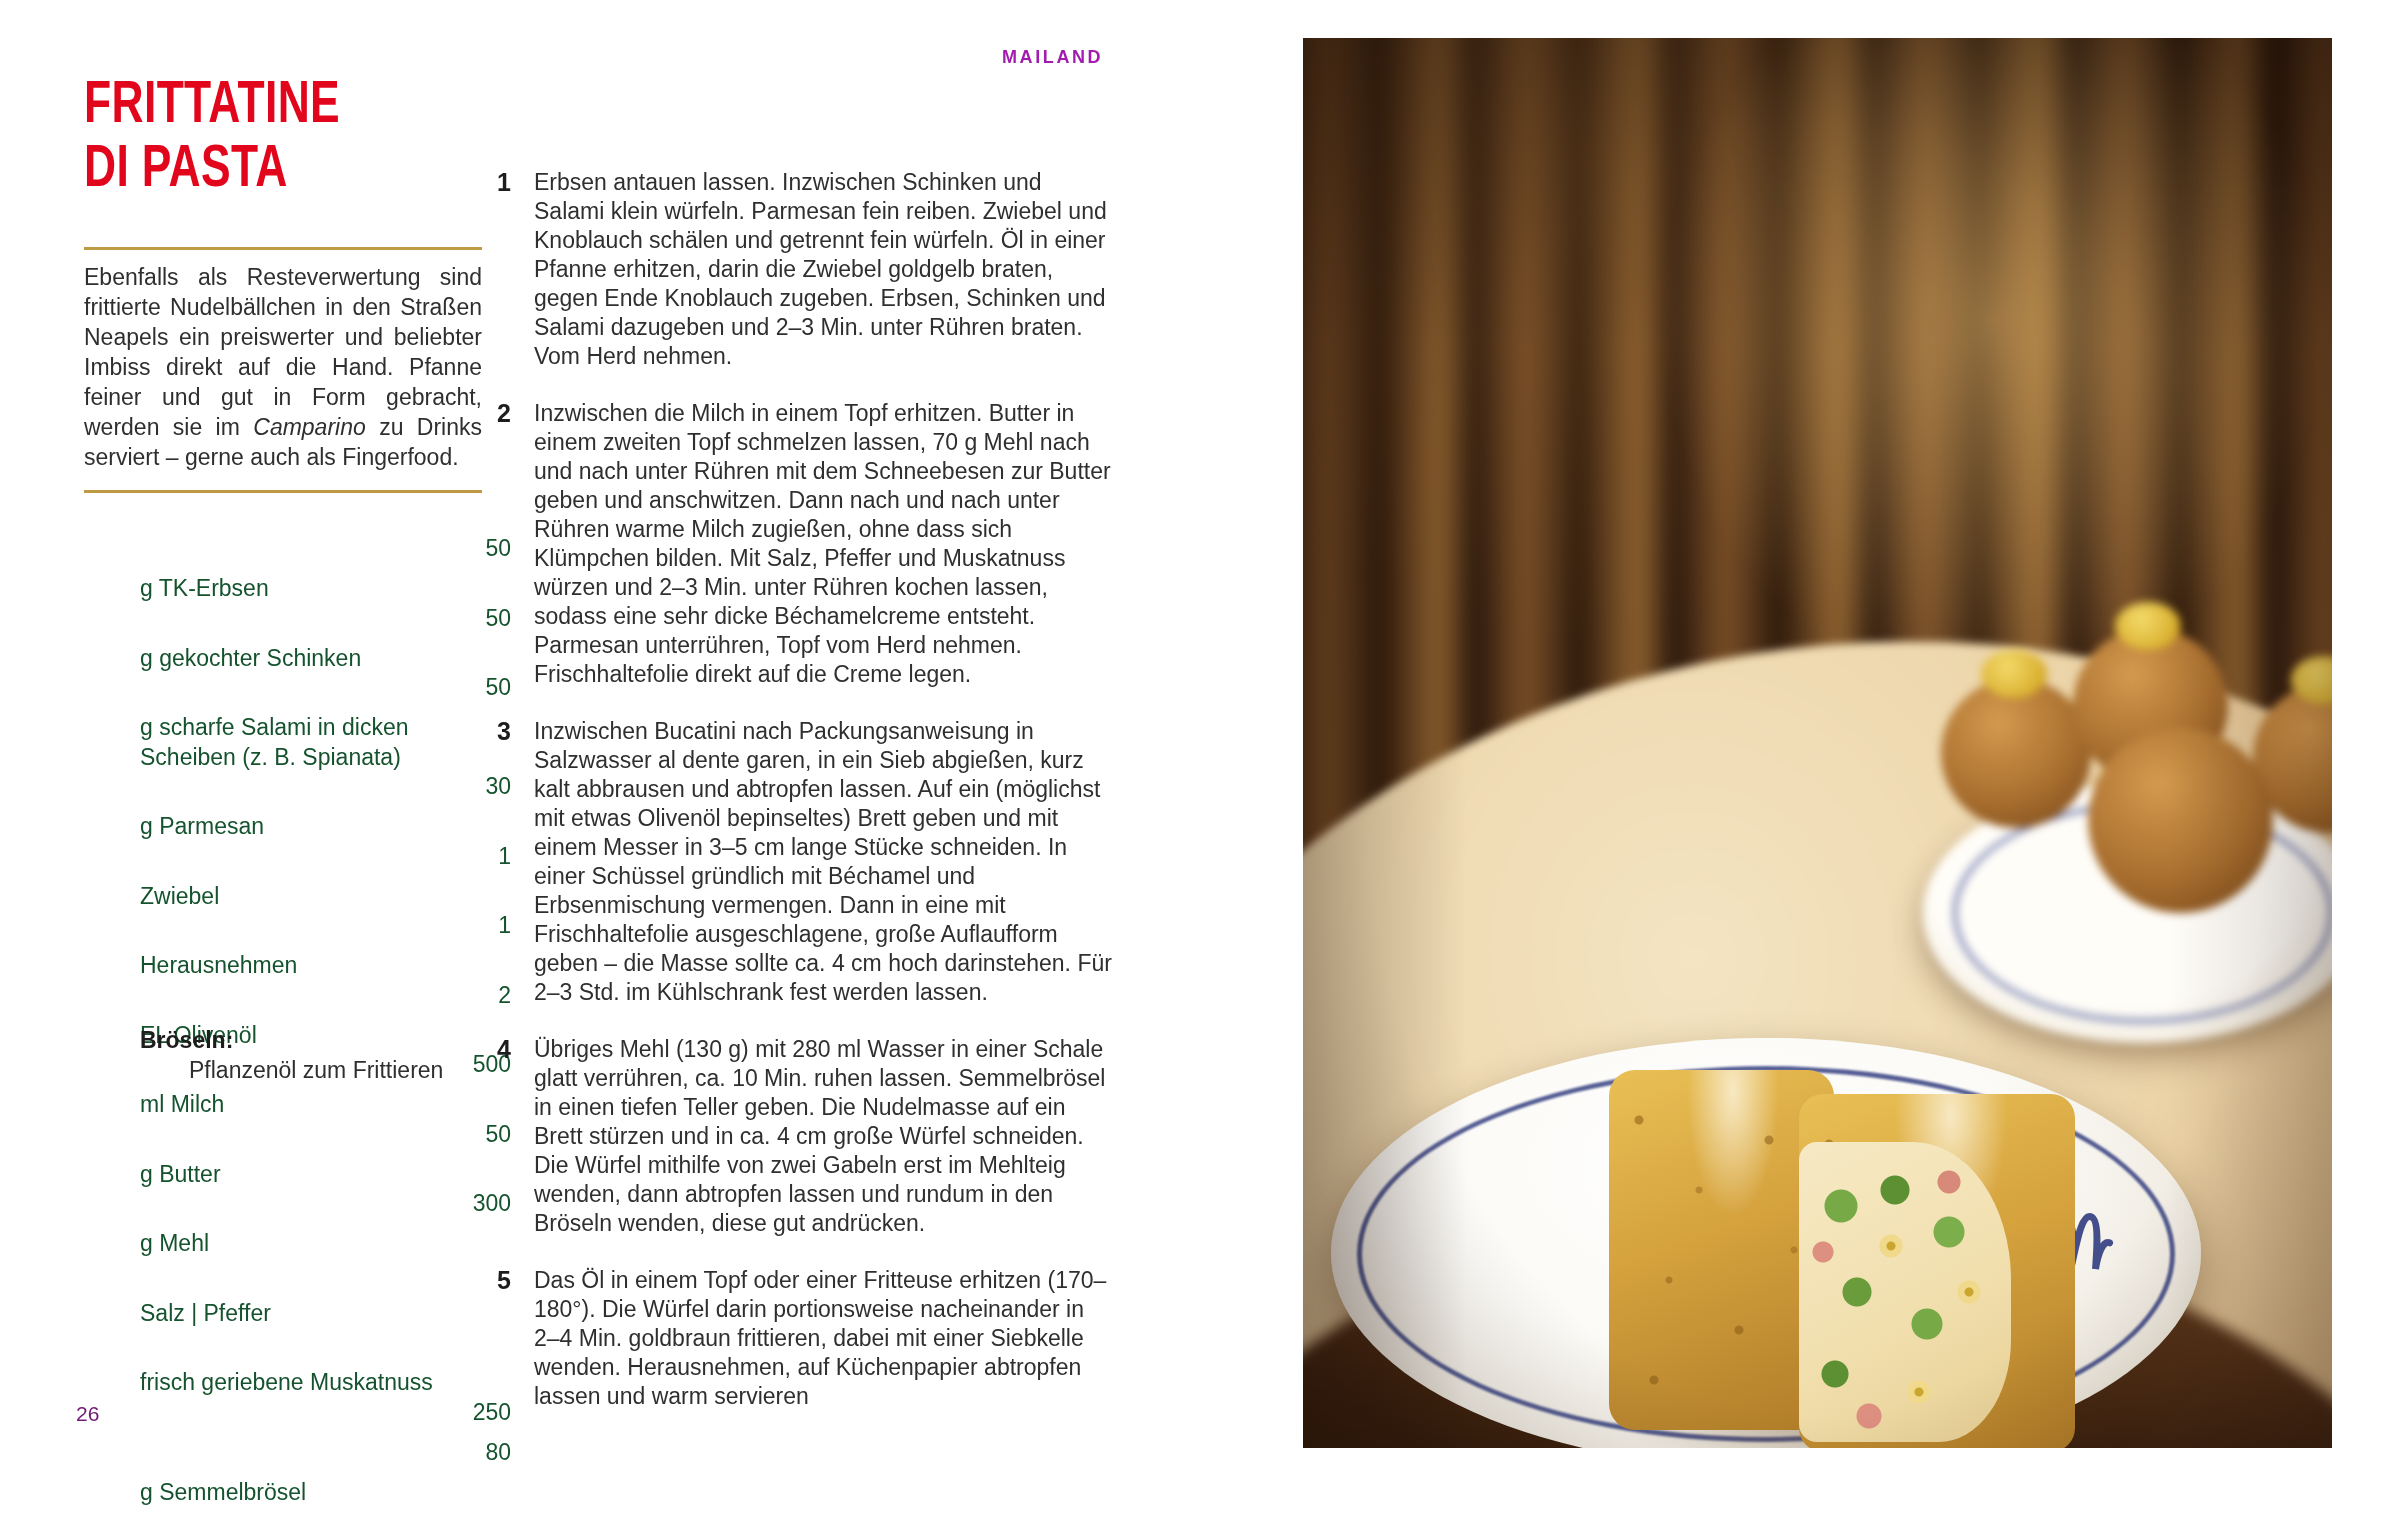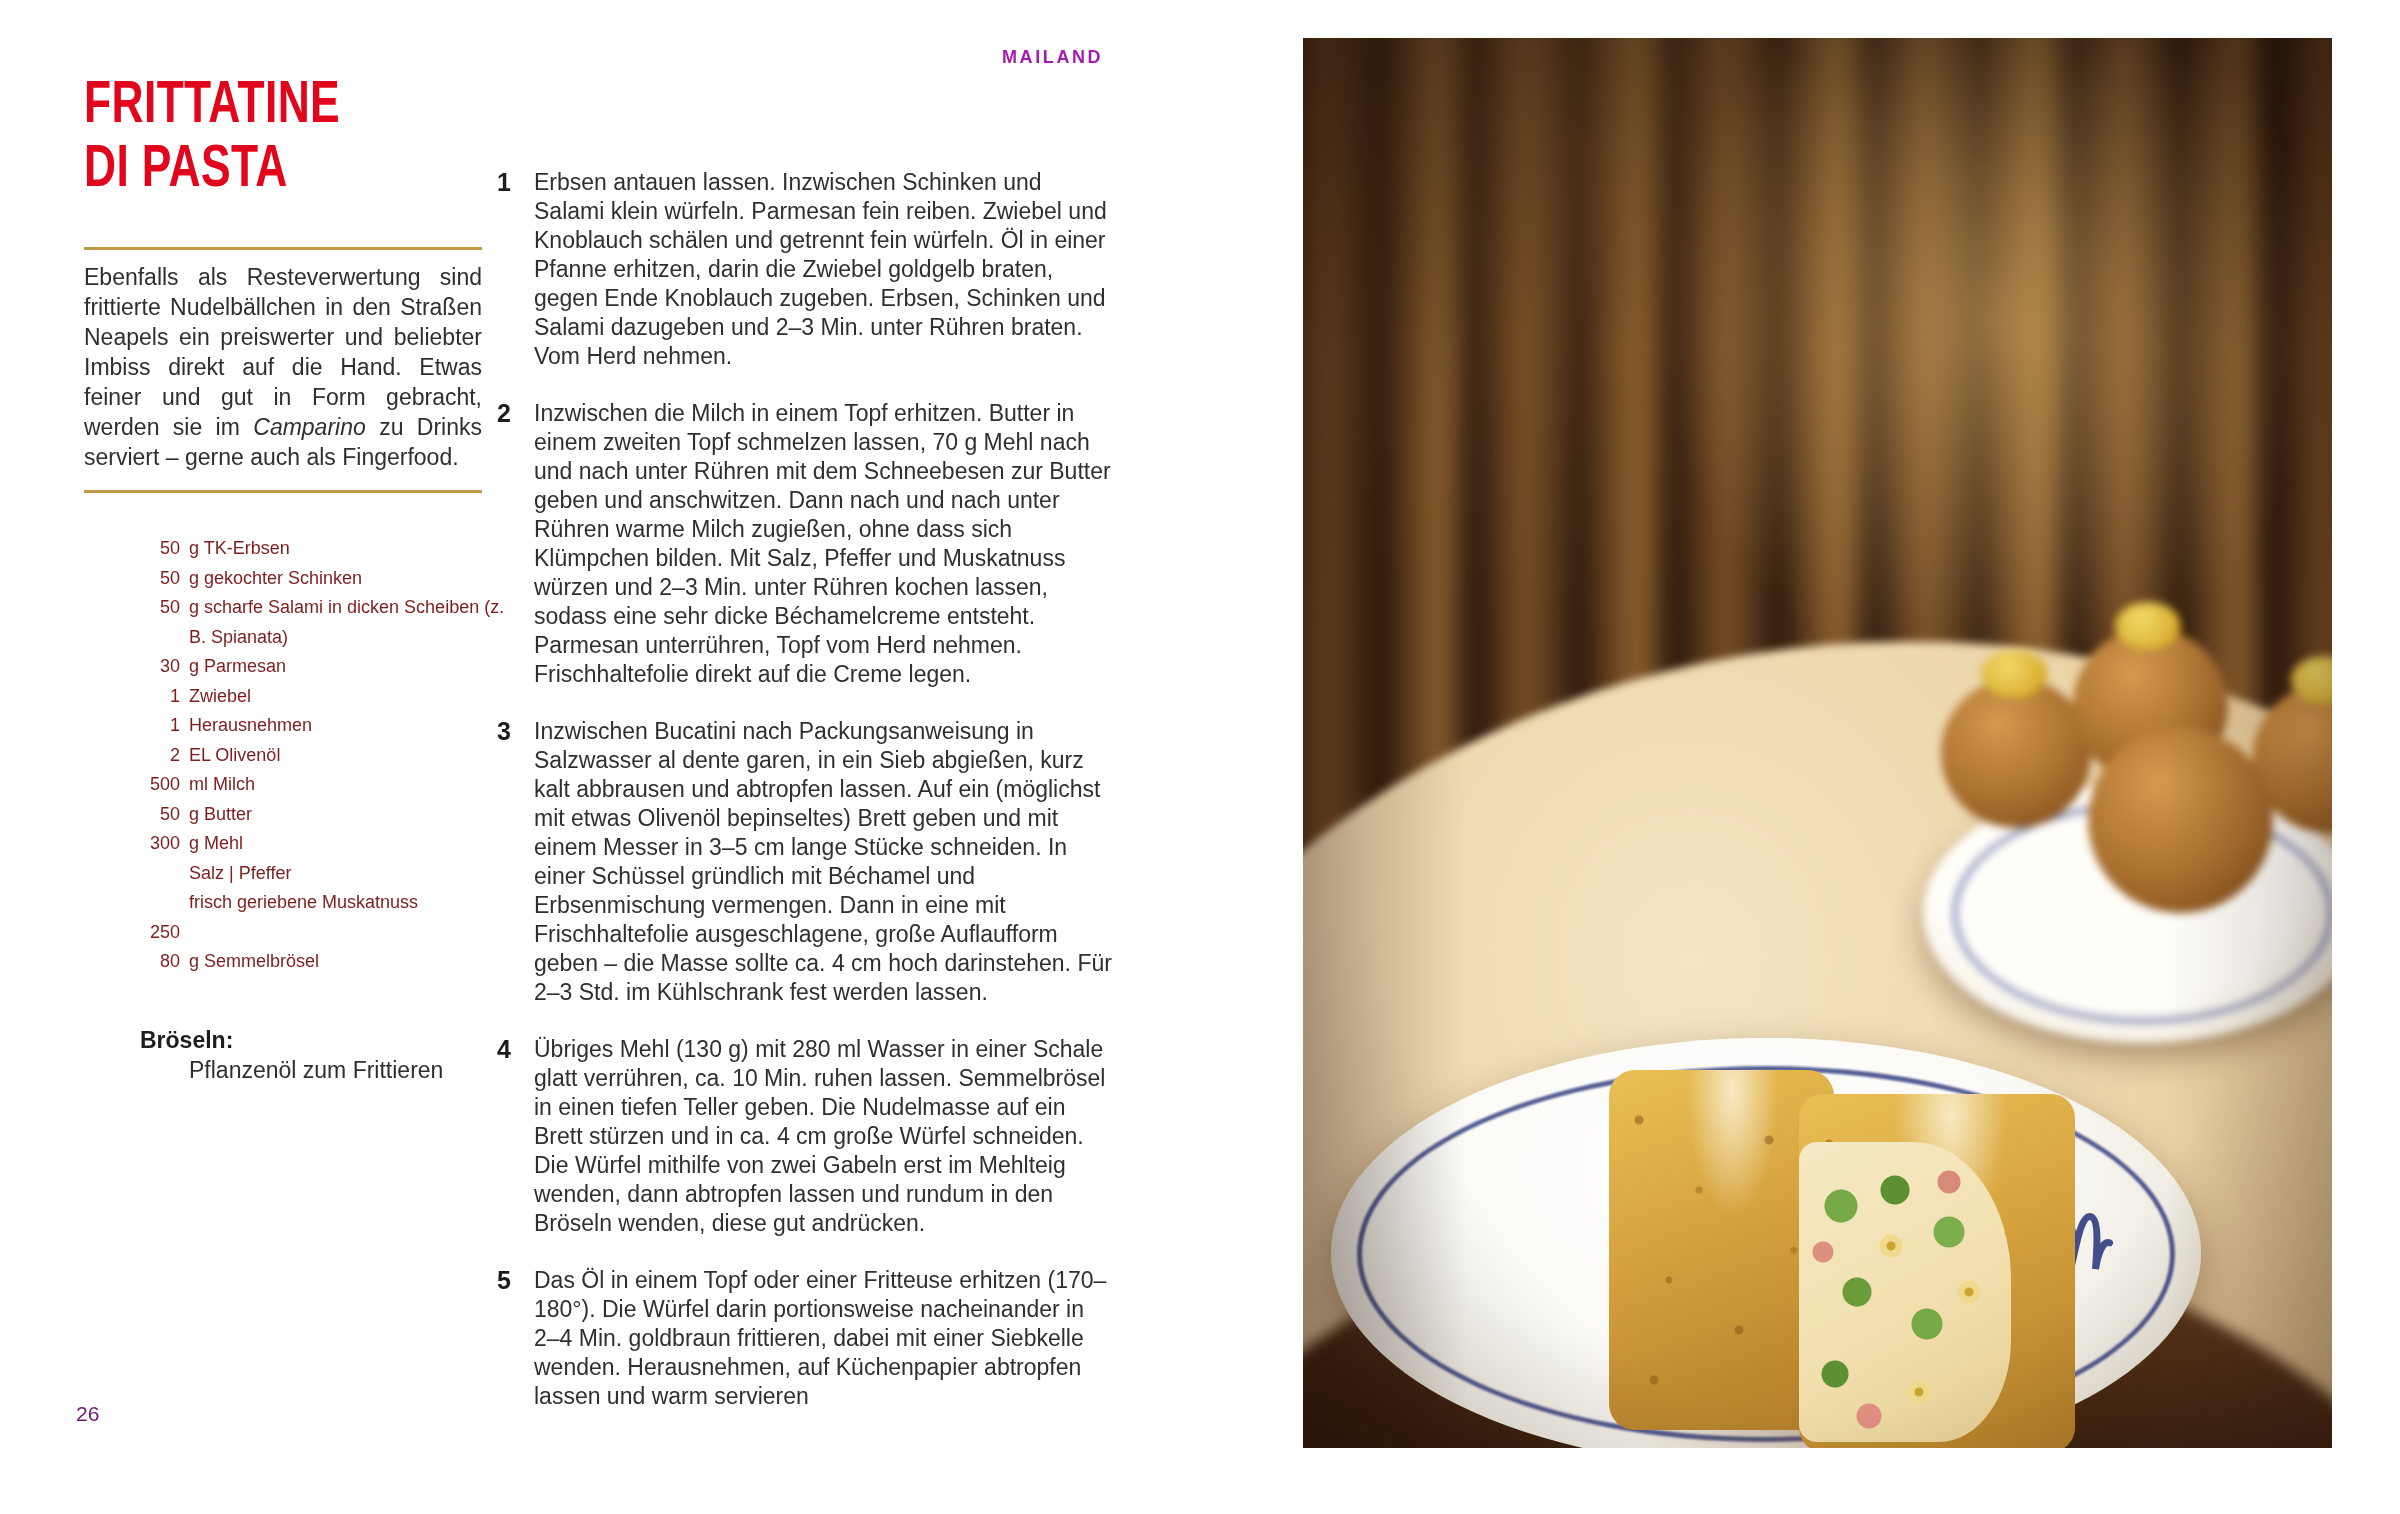--- a/index.html
+++ b/index.html
@@ -22,21 +22,21 @@
   .rule { position:absolute; left:84px; width:398px; height:3px; background:#bf9a44; }
   .rule-top { top:247px; }
   .rule-bottom { top:490px; }
   .intro {
     position:absolute; left:84px; top:262px; width:398px;
     font-size:23px; line-height:30px; text-align:justify; color:#2f2f2f;
     hyphens:auto; -webkit-hyphens:auto;
   }
   .intro em { font-style:italic; }
   .ingredients { position:absolute; left:140px; top:534px; width:380px; }
-  .ing-row { display:flex; font-size:18px; line-height:29.5px; color:#7f1d1d; }
+  .ing-row { display:flex; font-size:23px; line-height:29.5px; color:#14532d;flex-direction:column; }
   .ing-amt { flex:0 0 40px; text-align:right; margin-right:9px; }
   .ing-text { width:331px; }
   .extra { position:absolute; left:140px; top:1026px; width:380px; font-size:23px; line-height:29.5px; }
   .extra-heading { font-weight:700; color:#1d1d1d; }
   .extra-item { margin-left:49px; }
   .info { position:absolute; left:141px; top:1140px; width:380px; line-height:30px; }
   .info-line { font-size:22px; color:#333; }
   .info-label { font-weight:700; font-size:20px; letter-spacing:0.8px; color:#1a1a1a; }
   .info-value { margin-left:7px; }
   .pagenum { position:absolute; left:76px; top:1402px; font-size:21px; color:#701a75; }
@@ -148,21 +148,21 @@
 
   <div class="kicker">MAILAND</div>
 
   <h1 class="title">
     <span style="display:block">FRITTATINE</span>
     <span style="display:block">DI PASTA</span>
   </h1>
 
   <div class="rule rule-top"></div>
 
-  <p class="intro"><span>Ebenfalls als Resteverwertung sind frittierte Nudelbällchen in den Straßen Neapels ein preiswerter und beliebter Imbiss direkt auf die Hand. Etwas feiner und gut in Form gebracht, werden sie im </span><em>Camparino</em><span> zu Drinks serviert – gerne auch als Fingerfood.</span></p>
+  <p class="intro"><span>Ebenfalls als Resteverwertung sind frittierte Nudelbällchen in den Straßen Neapels ein preiswerter und beliebter Imbiss direkt auf die Hand. Pfanne feiner und gut in Form gebracht, werden sie im </span><em>Camparino</em><span> zu Drinks serviert – gerne auch als Fingerfood.</span></p>
 
   <div class="rule rule-bottom"></div>
 
   <div class="ingredients">
       <div class="ing-row">
         <span class="ing-amt">50</span>
         <span class="ing-text">g TK-Erbsen</span>
       </div>
       <div class="ing-row">
         <span class="ing-amt">50</span>

